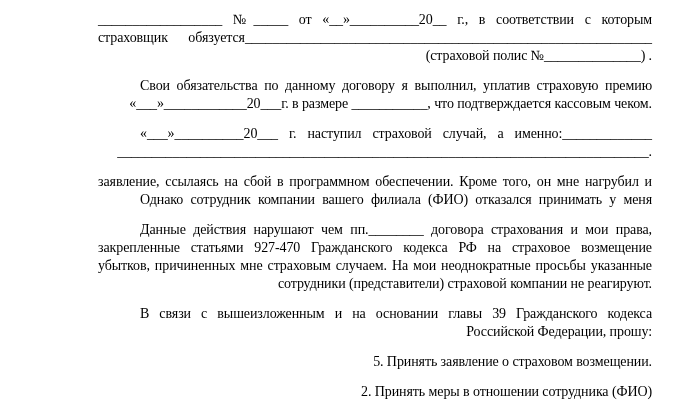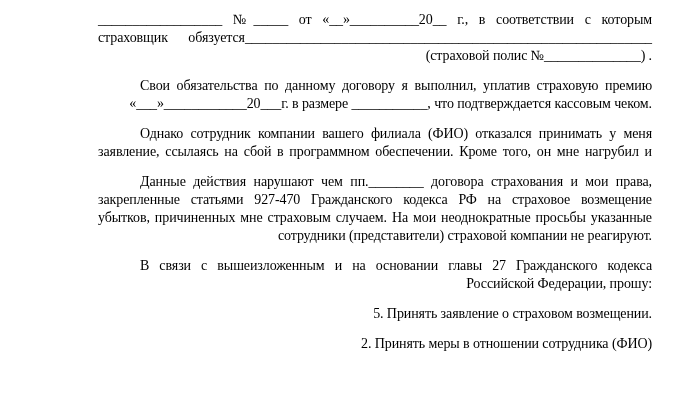--- a/index.html
+++ b/index.html
@@ -48,35 +48,39 @@
     <div class="ln j">__________________ №_____ от «__»__________20__ г., в соответствии с которым</div>
     <div class="ln j">страховщик обязуется___________________________________________________________</div>
     <div class="ln">(страховой полис №______________) .</div>
   </div>
 
   <div class="para">
     <div class="ln j ind">Свои обязательства по данному договору я выполнил, уплатив страховую премию</div>
     <div class="ln">«___»____________20___г. в размере ___________, что подтверждается кассовым чеком.</div>
   </div>
 
+  <div class="para">
+    <div class="ln j ind">«___»__________20___ г. наступил страховой случай, а именно:_____________</div>
+    <div class="ln">_____________________________________________________________________________.</div>
+  </div>
 
   <div class="para">
+    <div class="ln j">заявление, ссылаясь на сбой в программном обеспечении. Кроме того, он мне нагрубил и</div>
     <div class="ln j ind">Однако сотрудник компании вашего филиала (ФИО) отказался принимать у меня</div>
-    <div class="ln j">заявление, ссылаясь на сбой в программном обеспечении. Кроме того, он мне нагрубил и</div>
   </div>
 
   <div class="para">
     <div class="ln j ind">Данные действия нарушают чем пп.________ договора страхования и мои права,</div>
     <div class="ln j">закрепленные статьями 927-470 Гражданского кодекса РФ на страховое возмещение</div>
     <div class="ln j">убытков, причиненных мне страховым случаем. На мои неоднократные просьбы указанные</div>
     <div class="ln">сотрудники (представители) страховой компании не реагируют.</div>
   </div>
 
   <div class="para">
-    <div class="ln j ind">В связи с вышеизложенным и на основании главы 27 Гражданского кодекса</div>
+    <div class="ln j ind">В связи с вышеизложенным и на основании главы 39 Гражданского кодекса</div>
     <div class="ln">Российской Федерации, прошу:</div>
   </div>
 
   <div class="para">
     <div class="ln ind">5. Принять заявление о страховом возмещении.</div>
   </div>
 
   <div class="para">
     <div class="ln ind">2. Принять меры в отношении сотрудника (ФИО)</div>
   </div>

